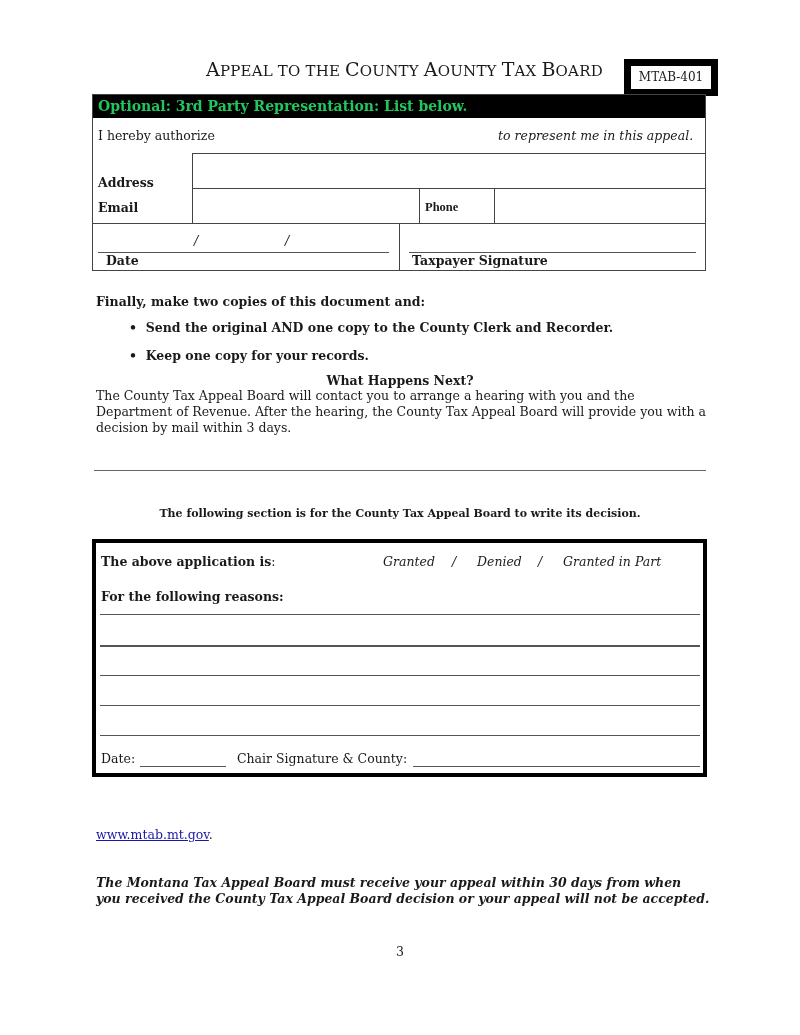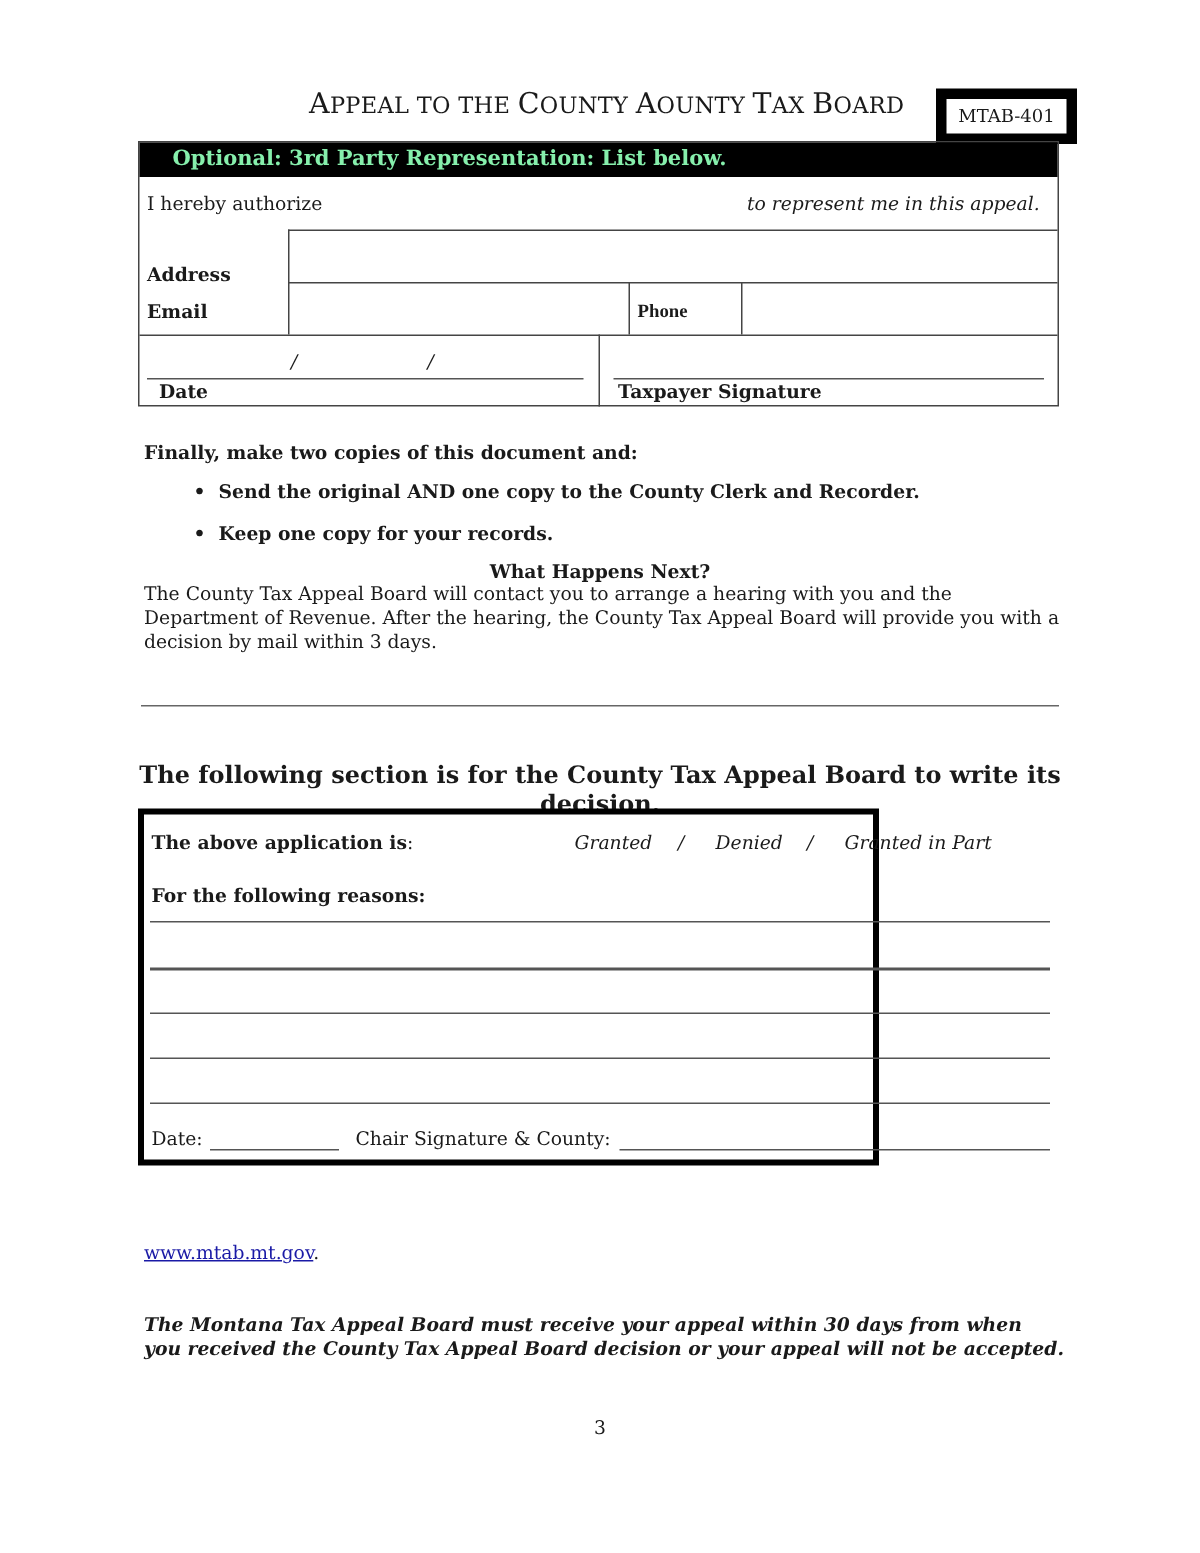--- a/index.html
+++ b/index.html
@@ -2,28 +2,28 @@
 <html><head>
 <meta charset="utf-8">
 <style>
   html, body { margin:0; padding:0; background:#ffffff; }
   body { width:800px; height:1035px; position:relative; overflow:hidden; font-family:"DejaVu Serif", serif; color:#1a1a1a; }
   .abs { position:absolute; }
   .title { left:206px; top:58px; font-size:19px; letter-spacing:0.2px; white-space:nowrap; }
   .title .sc { font-size:15px; }
   .formno { left:624px; top:59px; width:80px; height:23px; border:7px solid #000000; font-size:12px; text-align:center; line-height:23px; }
   .rep { left:92px; top:94px; width:614px; height:177px; border:1px solid #444; box-sizing:border-box; }
-  .rep-head { position:absolute; left:0; top:0; right:0; height:23px; background:#000; color:#86efac; font-weight:bold; font-size:14px; line-height:23px; padding-left:22px; }
+  .rep-head { position:absolute; left:0; top:0; right:0; height:23px; background:#000; color:#22c55e; font-weight:bold; font-size:14px; line-height:23px; padding-left:5px; }
   .txt { font-size:12.5px; white-space:nowrap; }
   .bold { font-weight:bold; }
   .hline { position:absolute; height:0; border-top:1px solid #444; }
   .vline { position:absolute; width:0; border-left:1px solid #444; }
   .ul-line { position:absolute; height:0; border-top:1px solid #555; }
   .p { font-size:12.5px; line-height:16px; }
-  .decision { left:92px; top:539px; width:494px; height:238px; border:4px solid #000; box-sizing:border-box; }
+  .decision { left:92px; top:539px; width:615px; height:238px; border:4px solid #000; box-sizing:border-box; }
   .link { color:#1a1aa6; text-decoration:underline;margin-top:18px; }
 </style>
 </head>
 <body>
 
 <div class="abs title">
   <span>A</span><span class="sc">PPEAL TO THE </span><span>C</span><span class="sc">OUNTY </span><span>A</span><span class="sc">OUNTY </span><span>T</span><span class="sc">AX </span><span>B</span><span class="sc">OARD</span>
 </div>
 <div class="abs formno">MTAB-401</div>
 
@@ -70,21 +70,21 @@
   <span>•</span>&nbsp;&nbsp;<span>Send the original AND one copy to the County Clerk and Recorder.</span>
 </div>
 <div class="abs p bold" style="left:129px; top:348px; white-space:nowrap;">
   <span>•</span>&nbsp;&nbsp;<span>Keep one copy for your records.</span>
 </div>
 <div class="abs p bold" style="left:92px; width:616px; top:373px; text-align:center;">What Happens Next?</div>
 <div class="abs p" style="left:96px; width:614px; top:388px;">The County Tax Appeal Board will contact you to arrange a hearing with you and the Department of Revenue. After the hearing, the County Tax Appeal Board will provide you with a decision by mail within 3 days.</div>
 
 <div class="ul-line" style="left:94px; width:612px; top:470px; border-top-color:#666;"></div>
 
-<div class="abs bold" style="left:92px; width:616px; top:507px; font-size:16px; text-align:center;">The following section is for the County Tax Appeal Board to write its decision.</div>
+<div class="abs bold" style="left:92px; width:616px; top:507px; font-size:11px; text-align:center;">The following section is for the County Tax Appeal Board to write its decision.</div>
 
 <div class="abs decision">
   <span class="abs txt" style="left:5px; top:11px;"><span class="bold">The above application is</span><span>:</span></span>
   <span class="abs txt" style="left:287px; top:11px; font-style:italic;">Granted</span>
   <span class="abs txt" style="left:356px; top:11px; font-style:italic;">/</span>
   <span class="abs txt" style="left:381px; top:11px; font-style:italic;">Denied</span>
   <span class="abs txt" style="left:442px; top:11px; font-style:italic;">/</span>
   <span class="abs txt" style="left:467px; top:11px; font-style:italic;">Granted in Part</span>
 
   <span class="abs txt bold" style="left:5px; top:46px;">For the following reasons:</span>

